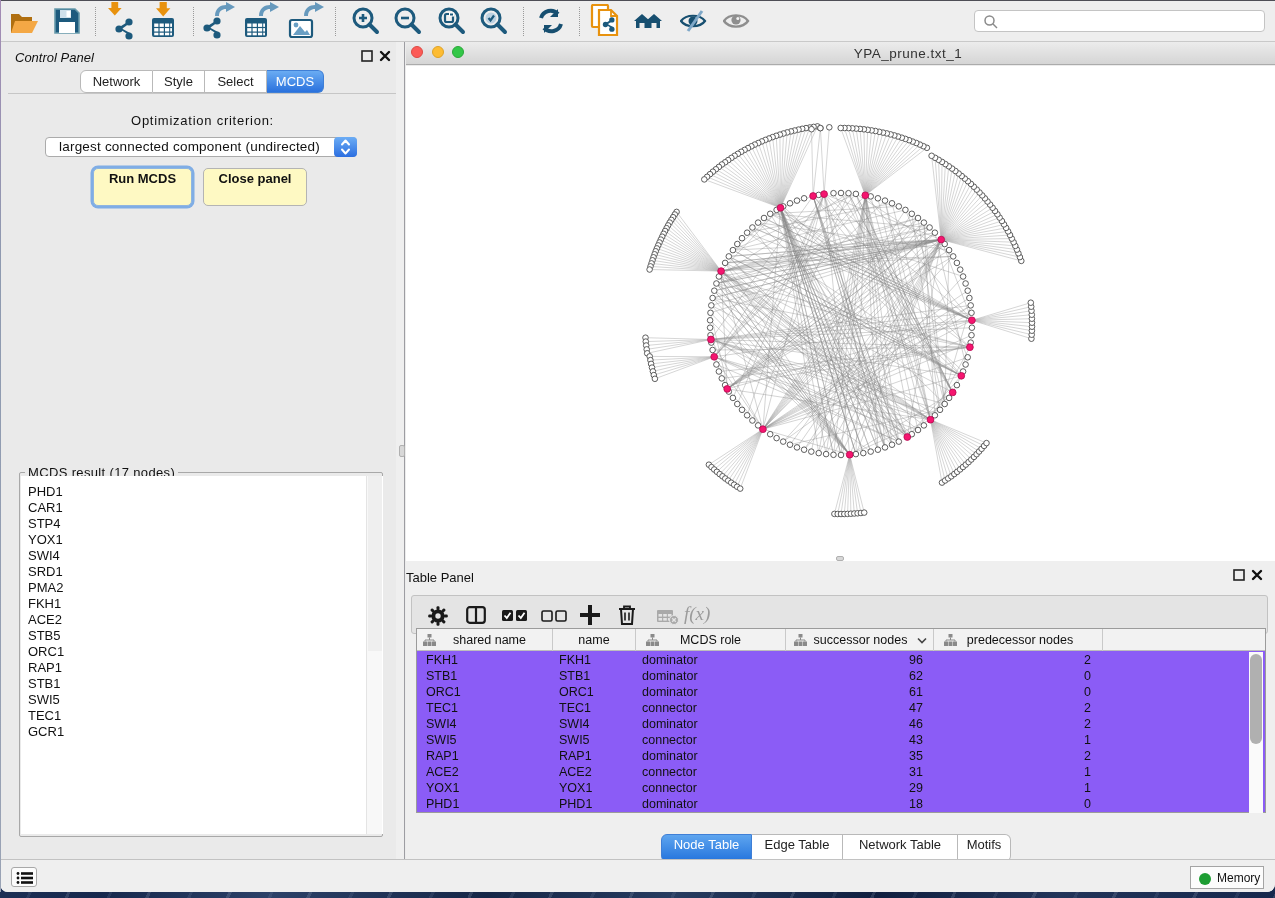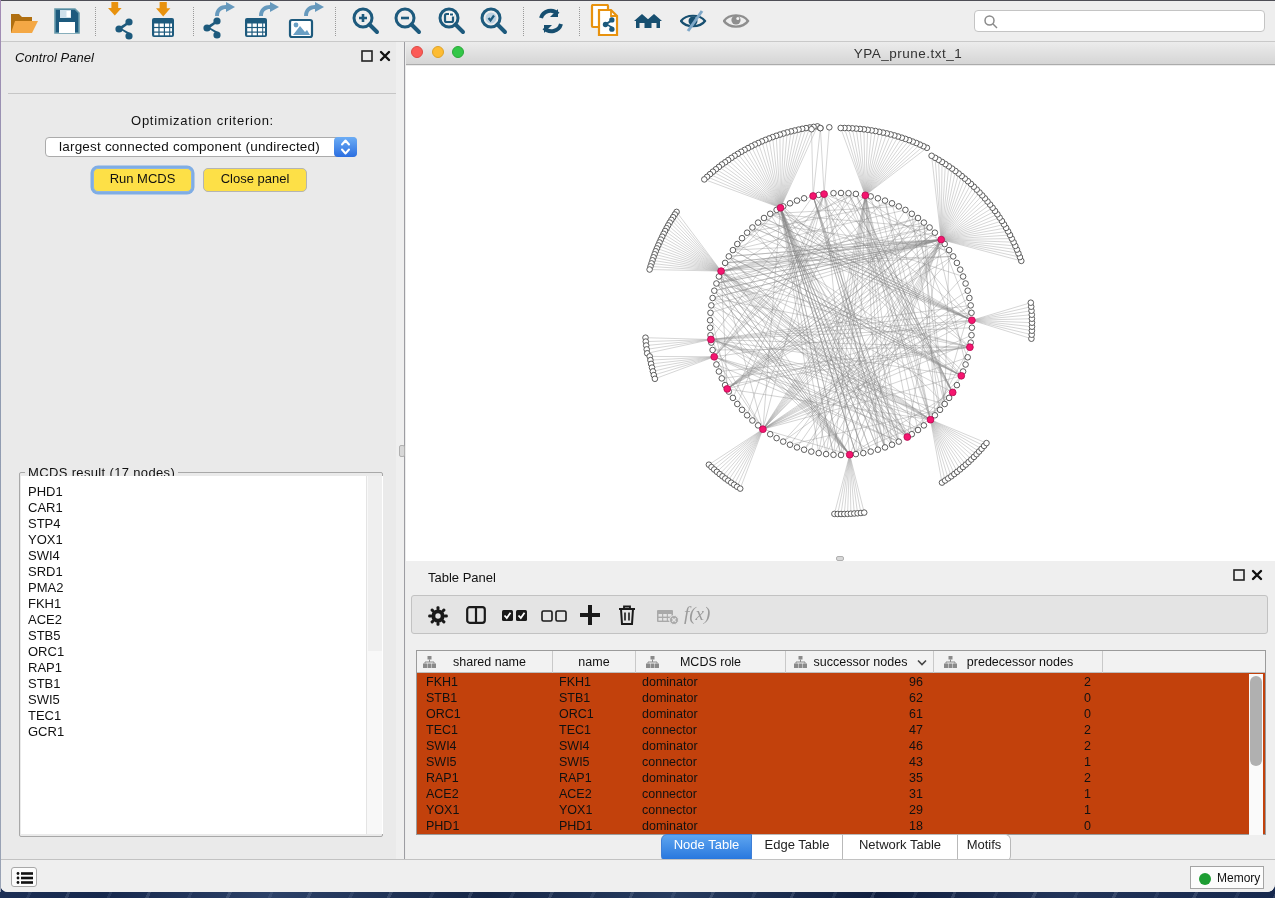--- a/index.html
+++ b/index.html
@@ -23,42 +23,42 @@
 .wicon { position:absolute; }
 #cp-tabs { position:absolute; left:80px; top:28px; height:23px; display:flex; font-size:13px; }
 .tab { height:23px; line-height:22px; background:#fff; border:1px solid #b9b9b9; border-left:none; color:#222; text-align:center; }
 .tab.first { border-left:1px solid #b9b9b9; border-radius:6px 0 0 6px; }
 .tab.last { border-radius:0 6px 6px 0; }
 .tab.active { background:linear-gradient(#6aacf3,#2a71dd); color:#fff; border-color:#3f7fd6; }
 #cp-inner { position:absolute; left:8px; top:51px; width:388px; height:406px; background:#eaeaea; border-top:1px solid #c6c6c6; }
 #opt-label { position:absolute; left:0; top:71px; width:405px; text-align:center; font-size:13px; letter-spacing:0.75px; color:#111; }
 #dropdown { position:absolute; left:45px; top:95px; width:312px; height:20px; background:#fff; border:1px solid #ababab; border-radius:4px; font-size:13.5px; letter-spacing:0.2px; line-height:18px; text-align:center; color:#111; padding-right:23px; }
 #dd-step { position:absolute; right:-1px; top:-1px; width:23px; height:20px; border-radius:4px; background:linear-gradient(#6cadf5,#2b6ee0); }
-.btn { position:absolute; height:24px; background:#fde047; border:1px solid #b4b4b4; border-radius:5px; font-size:13px; text-align:center; line-height:20px; color:#111; }
+.btn { position:absolute; height:38px; background:#fef9c3; border:1px solid #b4b4b4; border-radius:5px; font-size:13px; text-align:center; line-height:20px; color:#111;font-weight:bold; }
 #btn-run { left:93px; top:126px; width:99px; box-shadow:0 0 0 2.5px rgba(108,162,228,0.85); border-color:#8fb5e0; }
 #btn-close { left:203px; top:126px; width:104px; }
 #grp { position:absolute; left:19px; top:430px; width:364px; height:365px; border:1px solid #a8a8a8; border-radius:2px; }
 #grp-label { position:absolute; left:5px; top:-8px; background:#eaeaea; padding:0 3px; font-size:13px; letter-spacing:0.35px; color:#111; }
 #grp-list { position:absolute; left:1px; top:3px; width:362px; height:358px; background:#fff; font-size:13px; color:#111; padding-top:8px; }
 #grp-list .li { height:16px; line-height:16px; padding-left:7px; }
 #grp-sb { position:absolute; right:1px; top:0px; width:16px; height:100%; background:#f8f8f8; border-left:1px solid #e4e4e4; }
 #grp-sb-th { position:absolute; left:1px; top:0px; width:14px; height:175px; background:#efefef; }
 
 #split-v { left:399px; top:445px; width:6px; height:12px; background:#d8d8d8; border:1px solid #b0b0b0; border-radius:2px; z-index:5; }
 #split-h { left:836px; top:556px; width:8px; height:5px; background:#d8d8d8; border:1px solid #b0b0b0; border-radius:2px; z-index:5; }
 
 #net-title { left:406px; top:42px; width:869px; height:23px; background:linear-gradient(#ececec,#d5d5d5); border-bottom:1px solid #ababab; border-radius:5px 5px 0 0; }
 #net-title .t { position:absolute; left:135px; width:734px; text-align:center; top:4px; font-size:13.5px; letter-spacing:0.5px; color:#333; }
 .tl { position:absolute; top:4px; width:12px; height:12px; border-radius:50%; }
 #canvas { left:406px; top:66px; width:869px; height:495px; background:#fff; }
 
 #tp { left:406px; top:561px; width:869px; height:298px; background:#efefef; }
-#tp-title { position:absolute; left:22px; top:9px; font-size:13px; color:#111; }
+#tp-title { position:absolute; left:0; top:9px; font-size:13px; color:#111; }
 #tp-toolbar { position:absolute; left:5px; top:34px; width:857px; height:39px; background:#e4e4e4; border:1px solid #c2c2c2; border-radius:3px;text-align:right; }
-#tp-table { position:absolute; left:10px; top:89px; width:850px; height:185px; background:#c2410c; border:1px solid #9b9b9b; }
+#tp-table { position:absolute; left:10px; top:67px; width:850px; height:185px; background:#8b5cf6; border:1px solid #9b9b9b; }
 #tp-head { position:absolute; left:0; top:0; width:848px; height:22px; background:#f2f2f2; border-bottom:1px solid #bdbdbd; font-size:12.5px; color:#111; }
 .hcell { position:absolute; top:0; height:22px; line-height:22px; text-align:center; border-right:1px solid #c9c9c9; }
 .hico { position:absolute; top:5px; width:13px; height:12px; }
 .row { position:absolute; left:0; width:848px; height:16px; font-size:12.5px; line-height:16px; color:#111; }
 .c1 { position:absolute; left:9px; }
 .c2 { position:absolute; left:142px; }
 .c3 { position:absolute; left:225px; }
 .c4 { position:absolute; width:60px; left:446px; text-align:right; }
 .c5 { position:absolute; width:60px; left:614px; text-align:right; }
 #tp-sb { position:absolute; right:2px; top:23px; width:14px; height:161px; background:#fafafa; }
@@ -249,20 +249,26 @@
           <path d="M10 10 L14 14" stroke="#8a8a8a" stroke-width="1.5"></path>
         </svg>
       </div>
     </div>
   <div class="abs" id="cp">
     <div id="cp-title">Control Panel</div>
     <svg class="wicon" style="left:361px;top:8px" width="30" height="12" viewBox="0 0 30 12">
         <rect x="1" y="1" width="10" height="10" fill="none" stroke="#222" stroke-width="1.6"></rect>
         <path d="M20 2 L28 10 M28 2 L20 10" stroke="#111" stroke-width="2.4" stroke-linecap="round"></path>
       </svg>
+    <div id="cp-tabs">
+      <div class="tab first" style="width:73px">Network</div>
+        <div class="tab" style="width:52px">Style</div>
+        <div class="tab" style="width:62px">Select</div>
+        <div class="tab last active" style="width:57px">MCDS</div>
+    </div>
     <div id="cp-inner"></div>
     <div id="opt-label">Optimization criterion:</div>
     <div id="dropdown">largest connected component (undirected)<div id="dd-step">
           <svg width="23" height="20" viewBox="0 0 23 20" style="position:absolute;left:0;top:0">
             <path d="M8 7.5 L11.5 3.5 L15 7.5 M8 12.5 L11.5 16.5 L15 12.5" stroke="#fff" stroke-width="2" fill="none" stroke-linecap="round" stroke-linejoin="round"></path>
           </svg>
         </div></div>
     <div class="btn" id="btn-run">Run MCDS</div>
     <div class="btn" id="btn-close">Close panel</div>
     <div id="grp">

